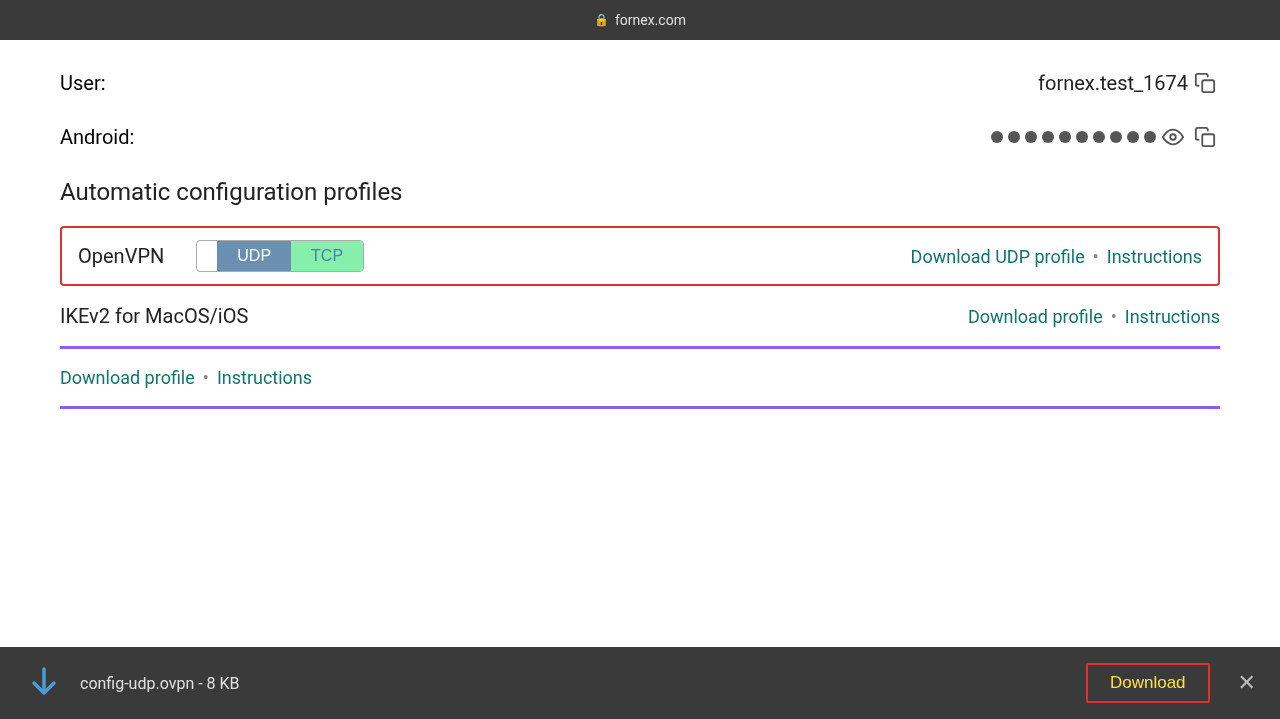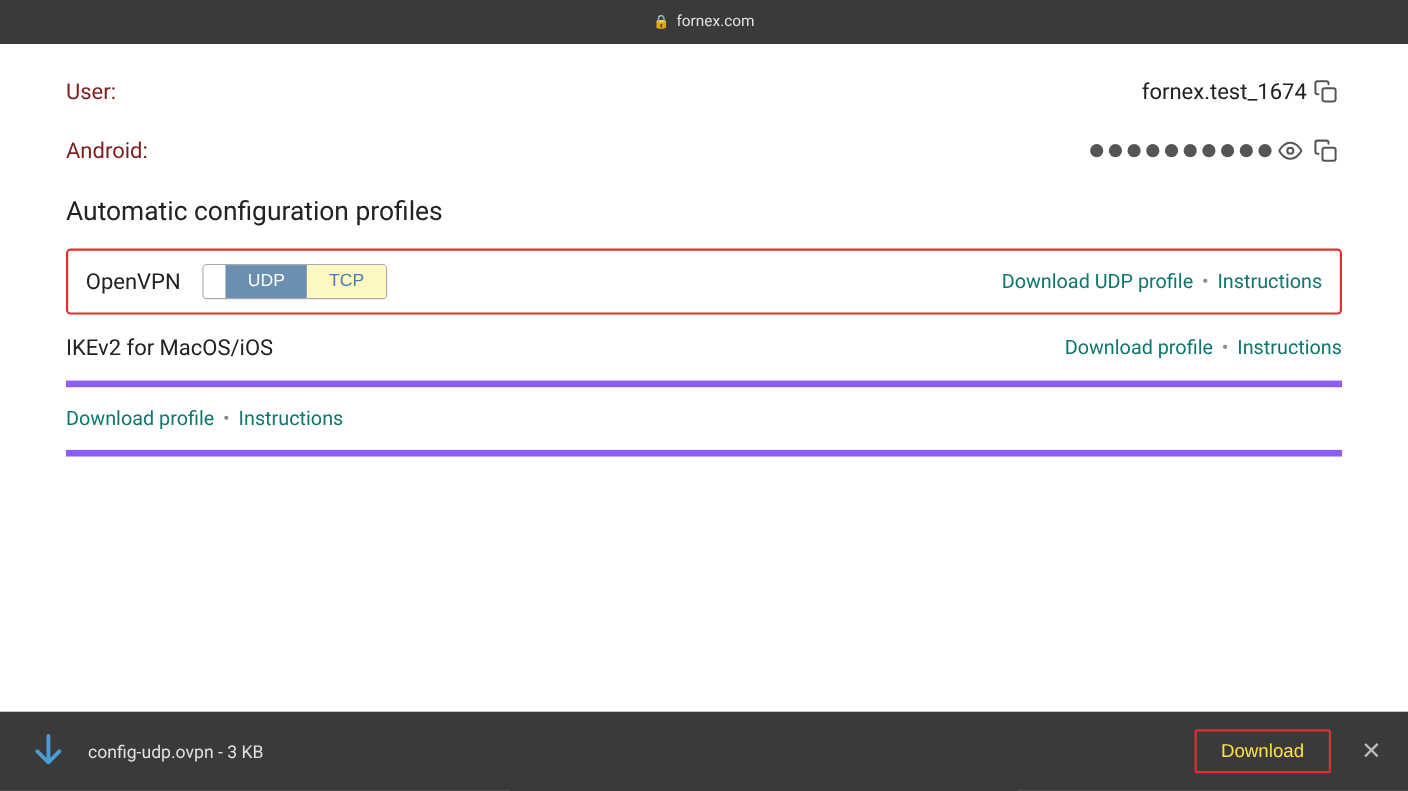--- a/index.html
+++ b/index.html
@@ -44,21 +44,21 @@
 
     
     .credential-row {
       display: flex;
       align-items: center;
       justify-content: space-between;
       margin-bottom: 28px;
     }
     .credential-label {
       font-size: 20px;
-      color: #7f1d1d;
+      color: #000000;
       font-weight: 400;
     }
     .credential-value {
       display: flex;
       align-items: center;
       gap: 2px;
     }
     .credential-text {
       font-size: 20px;
       color: #222;
@@ -118,33 +118,33 @@
       border: 1px solid #aaa;
       border-radius: 4px;
       overflow: hidden;
       padding-left: 20px;
     }
     .toggle-btn {
       padding: 6px 20px;
       font-size: 16px;
       cursor: pointer;
       border: none;
-      background: #fef9c3;
+      background: #86efac;
       color: #4a7db5;
       font-weight: 500;
     }
     .toggle-btn.active {
       background: #6a8fb0;
       color: #fff;
     }
 
     .profile-left {
       display: flex;
       align-items: center;
-      gap: 0;
+      gap: 12px;
     }
 
     
     .profile-actions {
       display: flex;
       align-items: center;
       gap: 0;
     }
     .profile-link {
       font-size: 18px;
@@ -160,21 +160,21 @@
 
     
     .normal-rows {
       width: 100%;
     }
     .normal-row {
       display: flex;
       align-items: center;
       justify-content: space-between;
       padding: 18px 0;
-      border-bottom: 6px solid #8b5cf6;
+      border-bottom: 3px solid #8b5cf6;
       gap: 28px;
     }
 
     
     .download-bar {
       background: #3a3a3a;
       height: 72px;
       display: flex;
       align-items: center;
       padding: 0 24px;
@@ -311,16 +311,16 @@
 </div>
 
 <div class="download-bar">
 
   <div class="download-arrow">
     <svg width="36" height="36" viewBox="0 0 36 36" fill="none">
       <path d="M18 4 L18 26" stroke="#4a9cd4" stroke-width="3.5" stroke-linecap="round"></path>
       <path d="M8 18 L18 28 L28 18" stroke="#4a9cd4" stroke-width="3.5" stroke-linecap="round" stroke-linejoin="round"></path>
     </svg>
   </div>
-  <span class="download-filename">config-udp.ovpn - 3 KB</span>
+  <span class="download-filename">config-udp.ovpn - 8 KB</span>
   <button class="download-btn">Download</button>
   <button class="close-btn">✕</button>
 </div>
 
 </body></html>

